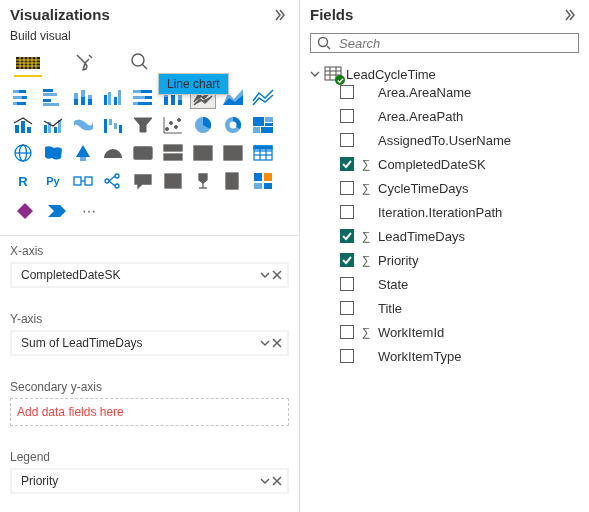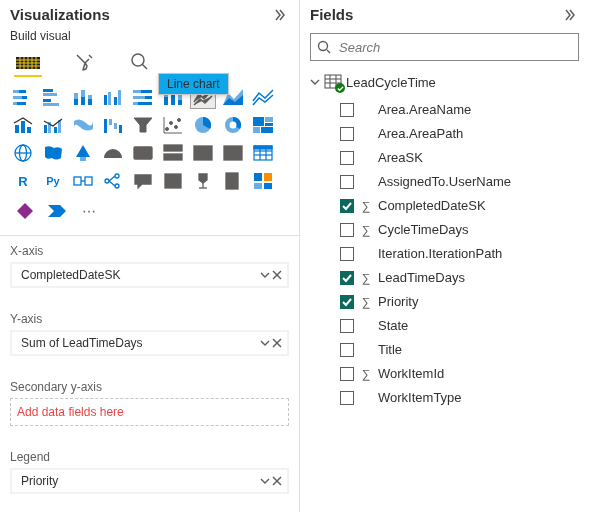--- a/index.html
+++ b/index.html
@@ -83,42 +83,42 @@
     border:1px solid #fff;
   }
   .pill-ctrls { display:flex; align-items:center; gap:2px; color:#605e5c;}
   .dotted-input {
     background:#fff; border:1px dashed #c8c6c4;
     height:28px; padding:0 6px; display:flex; align-items:center;
     font-size:12px; color:#ef4444; cursor:text;
   }
   
   .search-box {
-    border:1px solid #8a8886; height:28px;
+    border:1px solid #8a8886; height:20px;
     display:flex; align-items:center; padding:0 6px; gap:6px;
     margin:6px 0 10px 0;
   }
   .search-box input {
     border:none; outline:none; flex:1; font-size:13px;
     font-style:italic; color:#605e5c; background:transparent;
   }
   .tree { font-size:13px; }
   .table-row {
     display:flex; align-items:center; gap:4px; height:22px;
     cursor:pointer; position:relative;
   }
   .table-caret { width:10px; color:#605e5c;}
   .table-icon { position:relative; width:18px; height:16px; }
   .check-ok {
     position:absolute; right:-3px; bottom:-3px; width:10px; height:10px;
     background:#107c10; border-radius:50%;
     display:flex; align-items:center; justify-content:center;
   }
   .field-row {
-    display:flex; align-items:flex-end; gap:6px; height:24px;
+    display:flex; align-items:flex-start; gap:6px; height:24px;
     padding-left:30px; cursor:pointer;
   }
   .cb {
     width:14px; height:14px; border:1px solid #605e5c;
     display:flex; align-items:center; justify-content:center;
     font-size:10px; color:#fff;
   }
   .cb.on { background:#0b6a5d; border-color:#0b6a5d;}
   .sigma { font-size:12px; color:#605e5c; width:12px; text-align:center;}
   .fname { font-size:13px; color:#323130; }
@@ -550,25 +550,20 @@
             <span class="fname">Area.AreaName</span>
           </div>
           <div class="field-row">
             <span class="cb"></span>
             <span class="sigma"></span>
             <span class="fname">Area.AreaPath</span>
           </div>
           <div class="field-row">
             <span class="cb"></span>
             <span class="sigma"></span>
-            <span class="fname">AreaSK</span>
-          </div>
-          <div class="field-row">
-            <span class="cb"></span>
-            <span class="sigma"></span>
             <span class="fname">AssignedTo.UserName</span>
           </div>
           <div class="field-row">
             <span class="cb on">
               <svg width="10" height="10" viewBox="0 0 10 10" fill="none" stroke="#fff" stroke-width="2">
                 <polyline points="1,5 4,8 9,2"></polyline>
               </svg>
             </span>
             <span class="sigma">∑</span>
             <span class="fname">CompletedDateSK</span>

